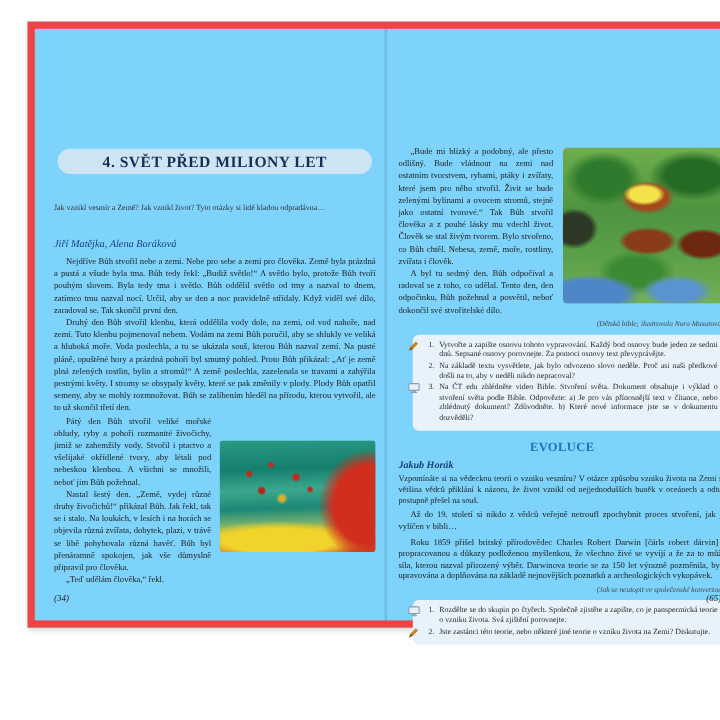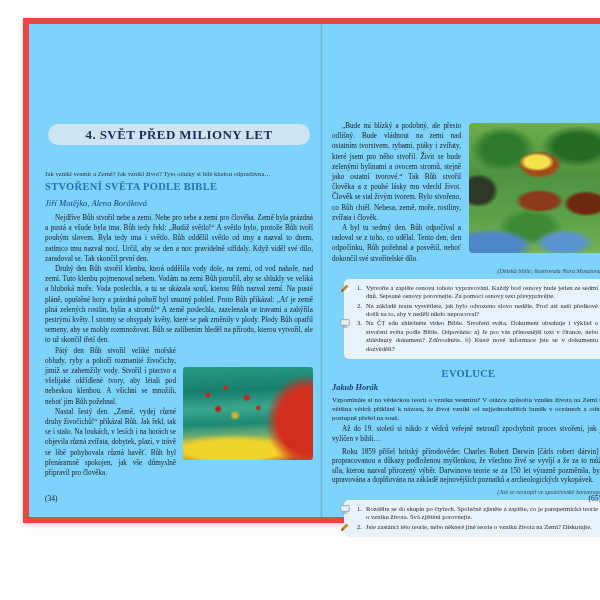--- a/index.html
+++ b/index.html
@@ -58,21 +58,21 @@
       radial-gradient(circle at 27% 45%, #b8231c 0 2px, transparent 4px),
       radial-gradient(circle at 49% 33%, #c5271e 0 2px, transparent 4px),
       radial-gradient(circle at 58% 44%, #c5271e 0 1.5px, transparent 3px),
       radial-gradient(circle at 40% 52%, #d8b22a 0 2px, transparent 5px),
       radial-gradient(ellipse 42% 64% at 96% 58%, #d12e1d 0 55%, transparent 78%),
       radial-gradient(ellipse 70% 22% at 38% 90%, #f0d32b 0 50%, transparent 80%),
       linear-gradient(178deg, #2a9a82 0%, #157f6e 26%, #3aa88d 44%, #1d8876 60%,
                       #6fae71 72%, #d8bd33 82%, #d8792b 92%, #c24e22 100%);
   }
   .page-num {
-    position:absolute; bottom:14px; font-size:7.5px; color:#222;
+    position:absolute; bottom:14px; font-size:7.5px; color:#222;font-style:italic;
   }
   .lp-num { left:16px; }
   .rp-num { right:12px; }
 
   
   .rp-flow { position:absolute; top:97px; left:10px; width:273px; }
   .rp-body { font-size:7.2px; line-height:10.2px; text-align:justify; }
   .illustration {
     float:right; width:136px; height:130px; margin:2px 0 5px 8px;
     border-radius:4px;
@@ -121,29 +121,29 @@
 </head>
 <body>
 
 <div class="spread">
 
   <div class="page page-left">
     <div class="lp-title-box">
       <span>4. SVĚT PŘED MILIONY LET</span>
     </div>
     <div class="lp-intro">Jak vznikl vesmír a Země? Jak vznikl život? Tyto otázky si lidé kladou odpradávna…</div>
-    <div class="lp-sec">STVOŘENÍ SVĚTA PODLE BIBLE</div>
     <div class="lp-auth">Jiří Matějka, Alena Boráková</div>
 
     <div class="lp-body">
       <p>Nejdříve Bůh stvořil nebe a zemi. Nebe pro sebe a zemi pro člověka. Země byla prázdná a pustá a všude byla tma. Bůh tedy řekl: „Budiž světlo!“ A světlo bylo, protože Bůh tvoří pouhým slovem. Byla tedy tma i světlo. Bůh oddělil světlo od tmy a nazval to dnem, zatímco tmu nazval nocí. Určil, aby se den a noc pravidelně střídaly. Když viděl své dílo, zaradoval se. Tak skončil první den.</p>
       <p>Druhý den Bůh stvořil klenbu, která oddělila vody dole, na zemi, od vod nahoře, nad zemí. Tuto klenbu pojmenoval nebem. Vodám na zemi Bůh poručil, aby se shlukly ve veliká a hluboká moře. Voda poslechla, a tu se ukázala souš, kterou Bůh nazval zemí. Na pusté pláně, opuštěné hory a prázdná pohoří byl smutný pohled. Proto Bůh přikázal: „Ať je země plná zelených rostlin, bylin a stromů!“ A země poslechla, zazelenala se travami a zahýřila pestrými květy. I stromy se obsypaly květy, které se pak změnily v plody. Plody Bůh opatřil semeny, aby se mohly rozmnožovat. Bůh se zalíbením hleděl na přírodu, kterou vytvořil, ale to už skončil třetí den.</p>
       <span class="painting"></span>
       <p>Pátý den Bůh stvořil veliké mořské obludy, ryby a pohoří rozmanité živočichy, jimiž se zahemžily vody. Stvořil i ptactvo a všelijaké okřídlené tvory, aby létali pod nebeskou klenbou. A všichni se množili, neboť jim Bůh požehnal.</p>
       <p>Nastal šestý den. „Země, vydej různé druhy živočichů!“ přikázal Bůh. Jak řekl, tak se i stalo. Na loukách, v lesích i na horách se objevila různá zvířata, dobytek, plazi, v trávě se libě pohybovala různá havěť. Bůh byl přenáramně spokojen, jak vše důmyslně připravil pro člověka.</p>
+      <p>„Teď udělám člověka,“ řekl.</p>
     </div>
 
     <div class="page-num lp-num">(34)</div>
   </div>
 
   <div class="spine"></div>
 
   <div class="page page-right">
     <div class="rp-flow">
 

